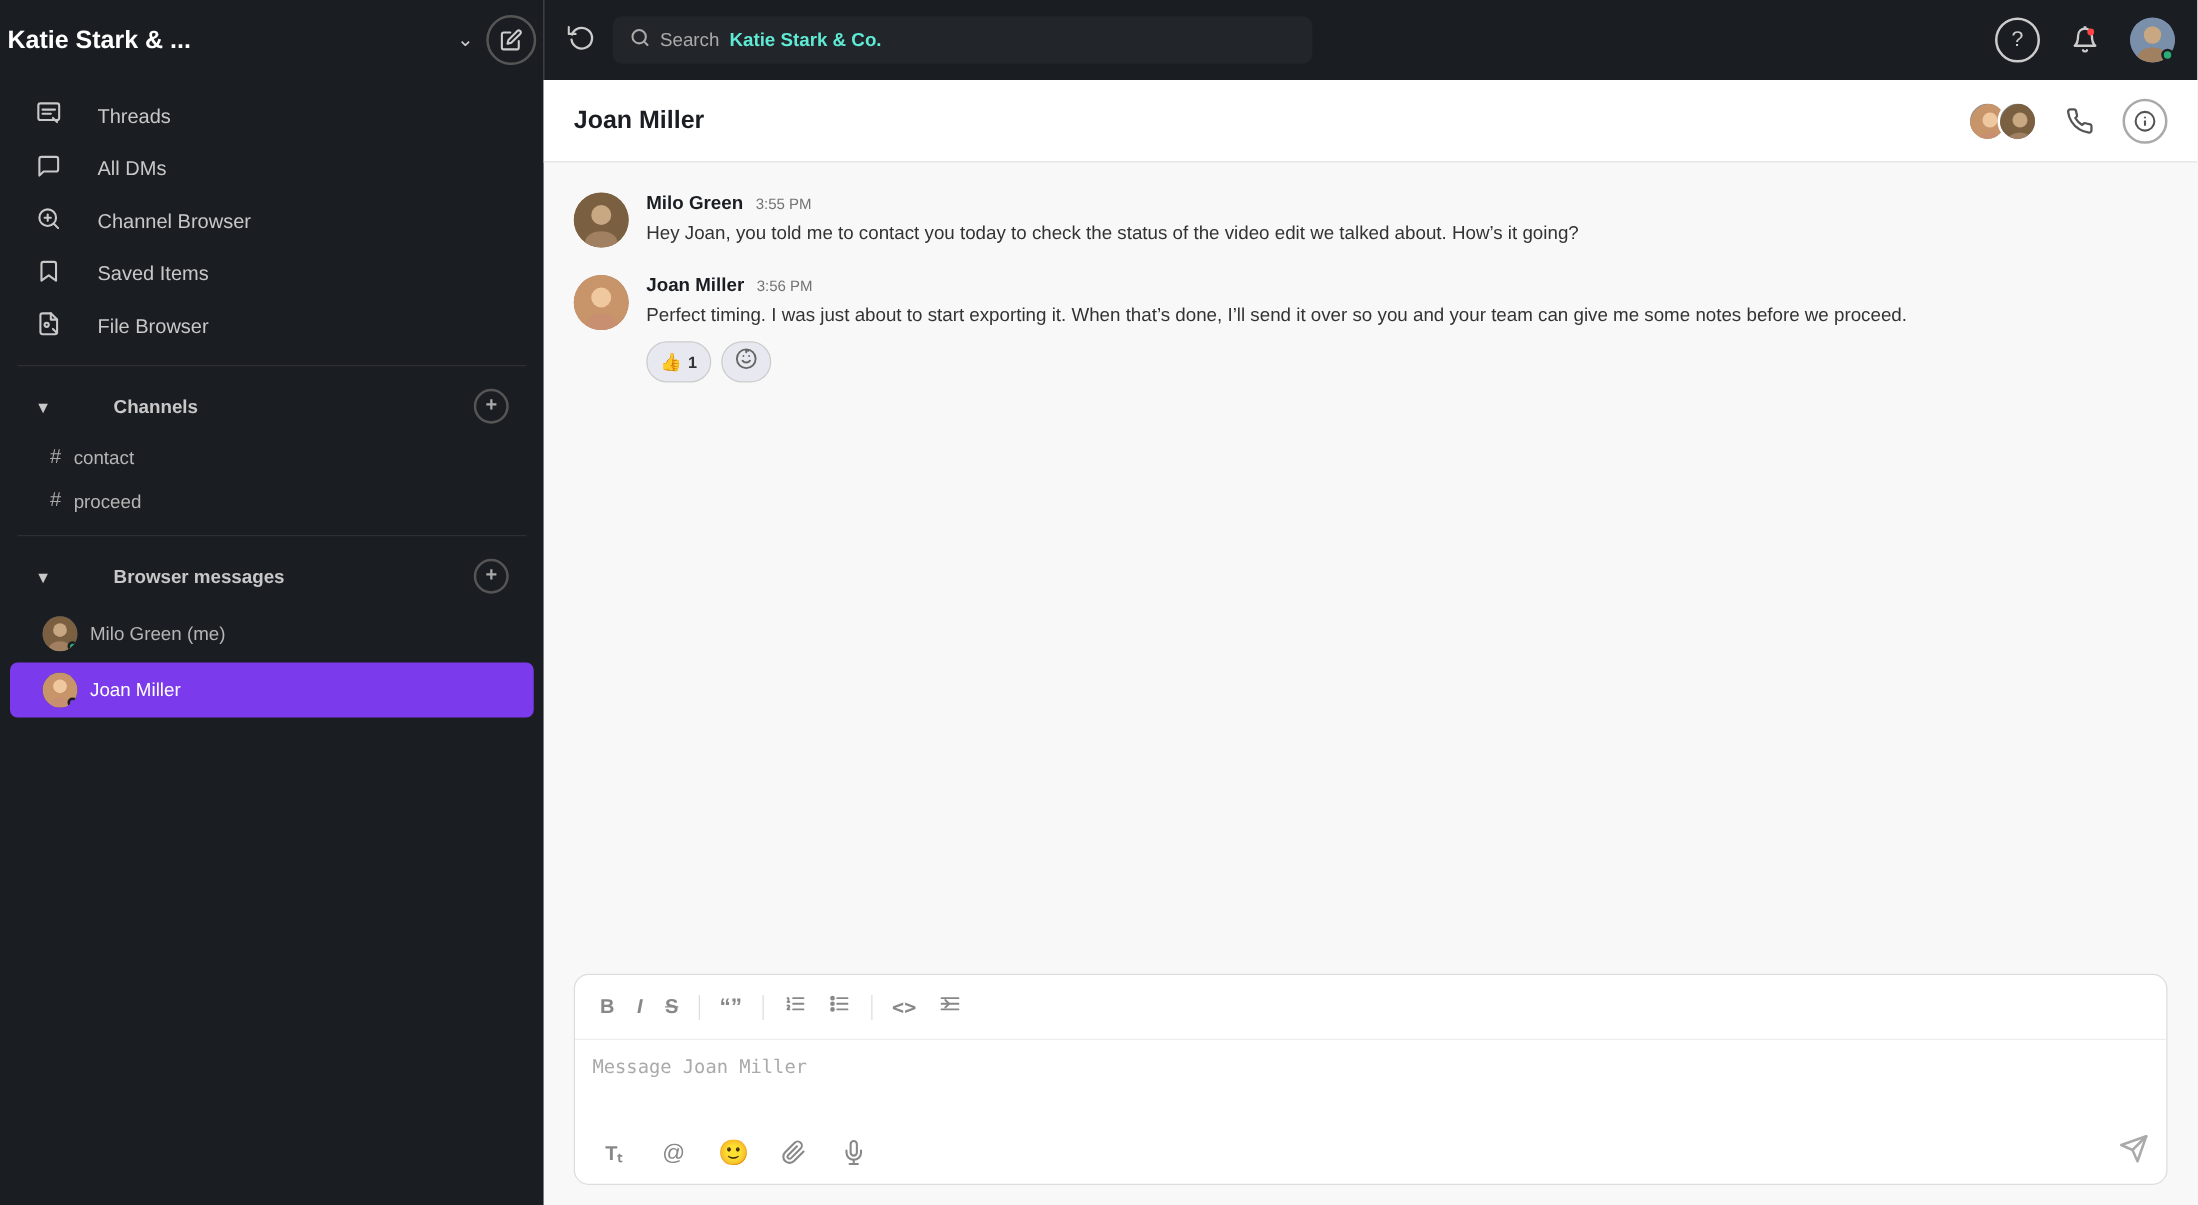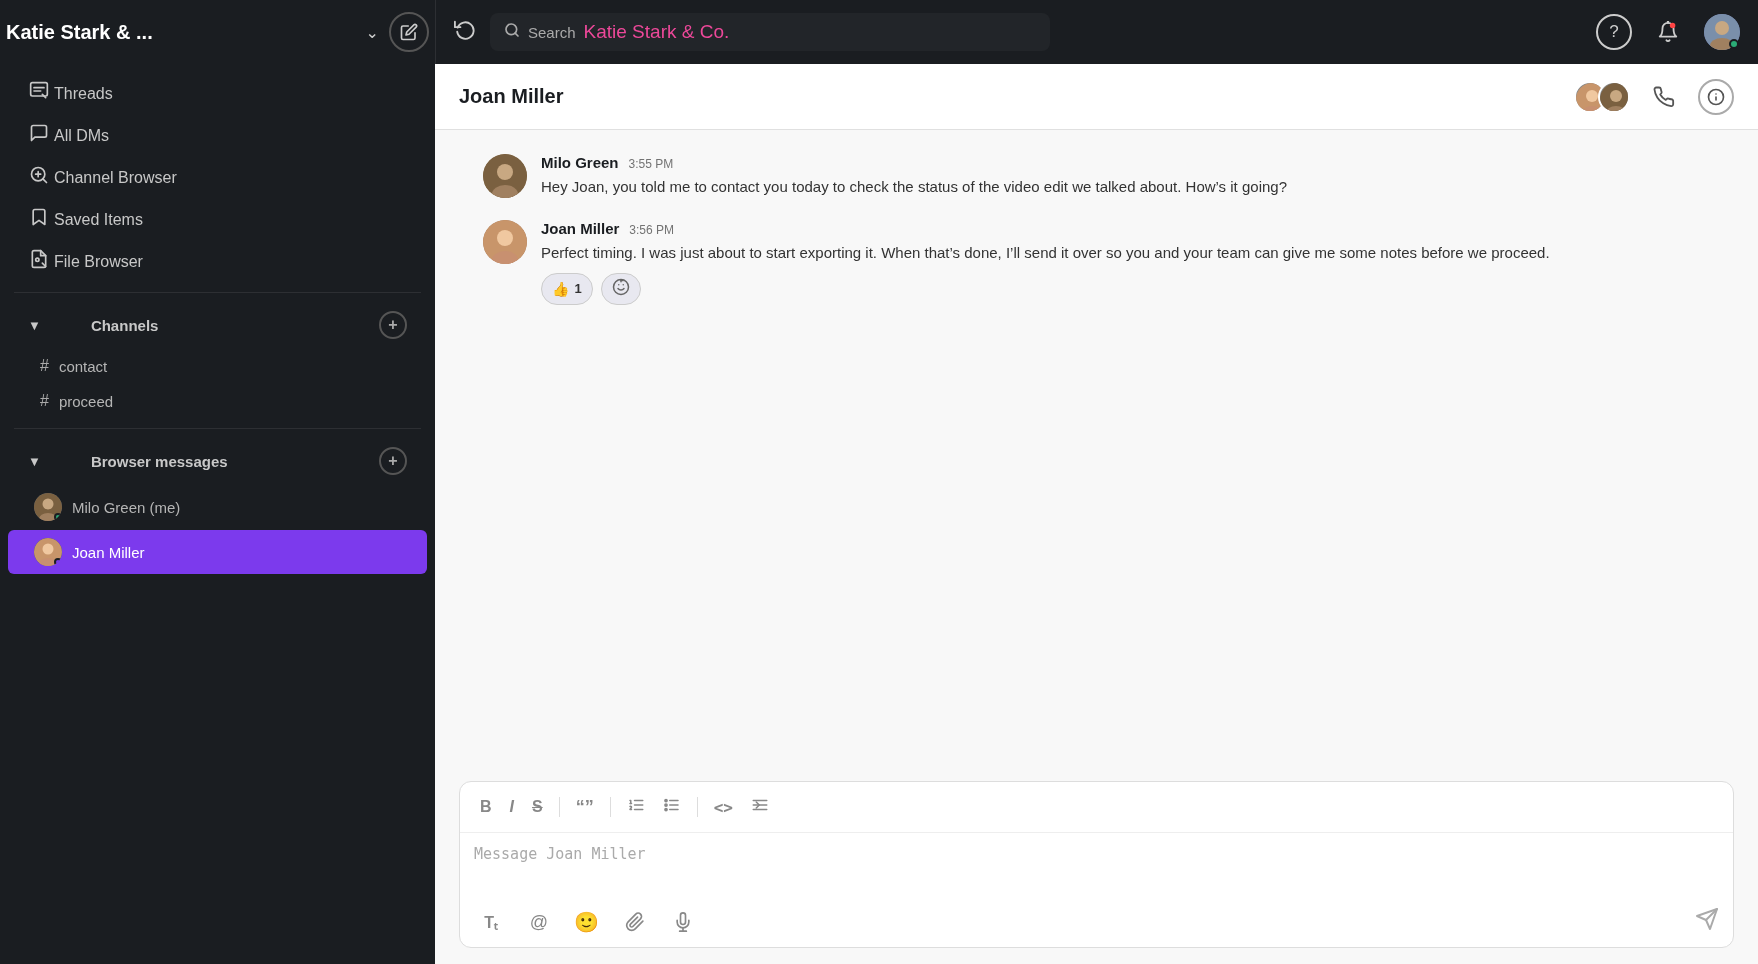--- a/index.html
+++ b/index.html
@@ -21,21 +21,21 @@
     .avatar-container { position: relative; cursor: pointer; }
     .avatar-img { width: 36px; height: 36px; border-radius: 50%; background: #888; overflow: hidden; display: flex; align-items: center; justify-content: center; }
     .avatar-status { width: 10px; height: 10px; border-radius: 50%; background: #2bac76; position: absolute; bottom: 1px; right: 1px; border: 2px solid #1a1d21; }
 
     
     .main-content { display: flex; flex: 1; overflow: hidden; }
 
     
     .sidebar { width: 435px; min-width: 435px; background: #1a1d21; color: #ccc; overflow-y: auto; display: flex; flex-direction: column; }
     .sidebar-nav { padding: 8px 0; }
-    .nav-item { display: flex; align-items: center; gap: 4px; padding: 8px 20px; cursor: pointer; font-size: 16px; color: #c8c8c8; border-radius: 6px; margin: 1px 8px; }
+    .nav-item { display: flex; align-items: center; gap: 28px; padding: 8px 20px; cursor: pointer; font-size: 16px; color: #c8c8c8; border-radius: 6px; margin: 1px 8px; }
     .nav-item .nav-icon { font-size: 18px; min-width: 22px; text-align: center; }
     .section-divider { height: 1px; background: #2d2f33; margin: 10px 14px; }
     .section-header { display: flex; align-items: center; padding: 8px 20px; cursor: pointer; color: #c8c8c8; font-size: 15px; font-weight: 600; margin: 2px 8px; }
     .section-header .chevron { margin-right: 6px; font-size: 13px; }
     .section-header .section-title { flex: 1; margin-left: 44px; }
     .section-header .add-btn { width: 28px; height: 28px; border-radius: 50%; border: 2px solid #555; background: transparent; display: flex; align-items: center; justify-content: center; cursor: pointer; color: #aaa; font-size: 16px; }
     .channel-item { display: flex; align-items: center; gap: 10px; padding: 8px 20px 8px 32px; cursor: pointer; font-size: 15px; color: #b5b5b5; border-radius: 6px; margin: 1px 8px; }
     .channel-hash { color: #aaa; font-size: 16px; }
     .dm-item { display: flex; align-items: center; gap: 10px; padding: 8px 20px 8px 26px; cursor: pointer; font-size: 15px; color: #b5b5b5; border-radius: 6px; margin: 1px 8px; }
     .dm-item.active { background: #7c3aed; color: #fff; }
@@ -49,21 +49,21 @@
     .chat-header { display: flex; align-items: center; padding: 14px 24px; background: #fff; border-bottom: 1px solid #e0e0e0; min-height: 66px; }
     .chat-title { font-size: 20px; font-weight: 700; color: #1a1d21; flex: 1; }
     .chat-header-actions { display: flex; align-items: center; gap: 16px; }
     .avatar-group { display: flex; }
     .avatar-group .av { width: 32px; height: 32px; border-radius: 50%; border: 2px solid #fff; overflow: hidden; background: #888; margin-left: -8px; }
     .avatar-group .av:first-child { margin-left: 0; }
     .chat-action-btn { background: none; border: none; cursor: pointer; color: #555; font-size: 20px; width: 36px; height: 36px; border-radius: 50%; display: flex; align-items: center; justify-content: center; }
     .chat-action-btn.circle-border { border: 2px solid #aaa; font-size: 16px; }
 
     
-    .messages-area { flex: 1; overflow-y: auto; padding: 24px 24px 0 24px; margin-left: 24px; }
+    .messages-area { flex: 1; overflow-y: auto; padding: 24px 24px 0 24px; }
     .message { display: flex; gap: 14px; margin-bottom: 22px; }
     .message-avatar { width: 44px; height: 44px; border-radius: 50%; background: #888; overflow: hidden; min-width: 44px; display: flex; align-items: center; justify-content: center; }
     .message-body { flex: 1; }
     .message-header { display: flex; align-items: baseline; gap: 10px; margin-bottom: 4px; }
     .message-author { font-size: 15px; font-weight: 700; color: #1a1d21; }
     .message-time { font-size: 12px; color: #737373; }
     .message-text { font-size: 15px; color: #333; line-height: 1.55; }
     .reactions { display: flex; gap: 8px; margin-top: 8px; }
     .reaction { display: flex; align-items: center; gap: 5px; background: #e8e8f0; border: 1px solid #ccc; border-radius: 20px; padding: 4px 10px; cursor: pointer; font-size: 14px; }
     .reaction-count { font-size: 13px; font-weight: 600; color: #333; }
@@ -107,21 +107,21 @@
         </svg>
     </button>
     <div class="search-bar">
       <span class="search-icon">
         <svg width="16" height="16" viewBox="0 0 24 24" fill="none" stroke="#aaa" stroke-width="2.5" stroke-linecap="round" stroke-linejoin="round">
             <circle cx="11" cy="11" r="8"></circle>
             <line x1="21" y1="21" x2="16.65" y2="16.65"></line>
           </svg>
       </span>
       <span style="color:#aaa;font-size:15px;">Search</span>
-      <span style="color:#ec4899;font-weight:400;font-size:19px;">Katie Stark &amp; Co.</span>
+      <span style="color:#5eead4;font-weight:700;font-size:15px;">Katie Stark &amp; Co.</span>
     </div>
     <div class="header-right">
       <button class="header-icon-btn circle-border">?</button>
       <button class="header-icon-btn">
         <svg width="22" height="22" viewBox="0 0 24 24" fill="none" stroke="#ccc" stroke-width="2" stroke-linecap="round" stroke-linejoin="round">
             <path d="M18 8A6 6 0 0 0 6 8c0 7-3 9-3 9h18s-3-2-3-9"></path>
             <path d="M13.73 21a2 2 0 0 1-3.46 0"></path>
             <line x1="12" y1="2" x2="12" y2="0.5" stroke-width="2.5"></line>
             <circle cx="17" cy="5" r="3" fill="#ff4444" stroke="none"></circle>
           </svg>

